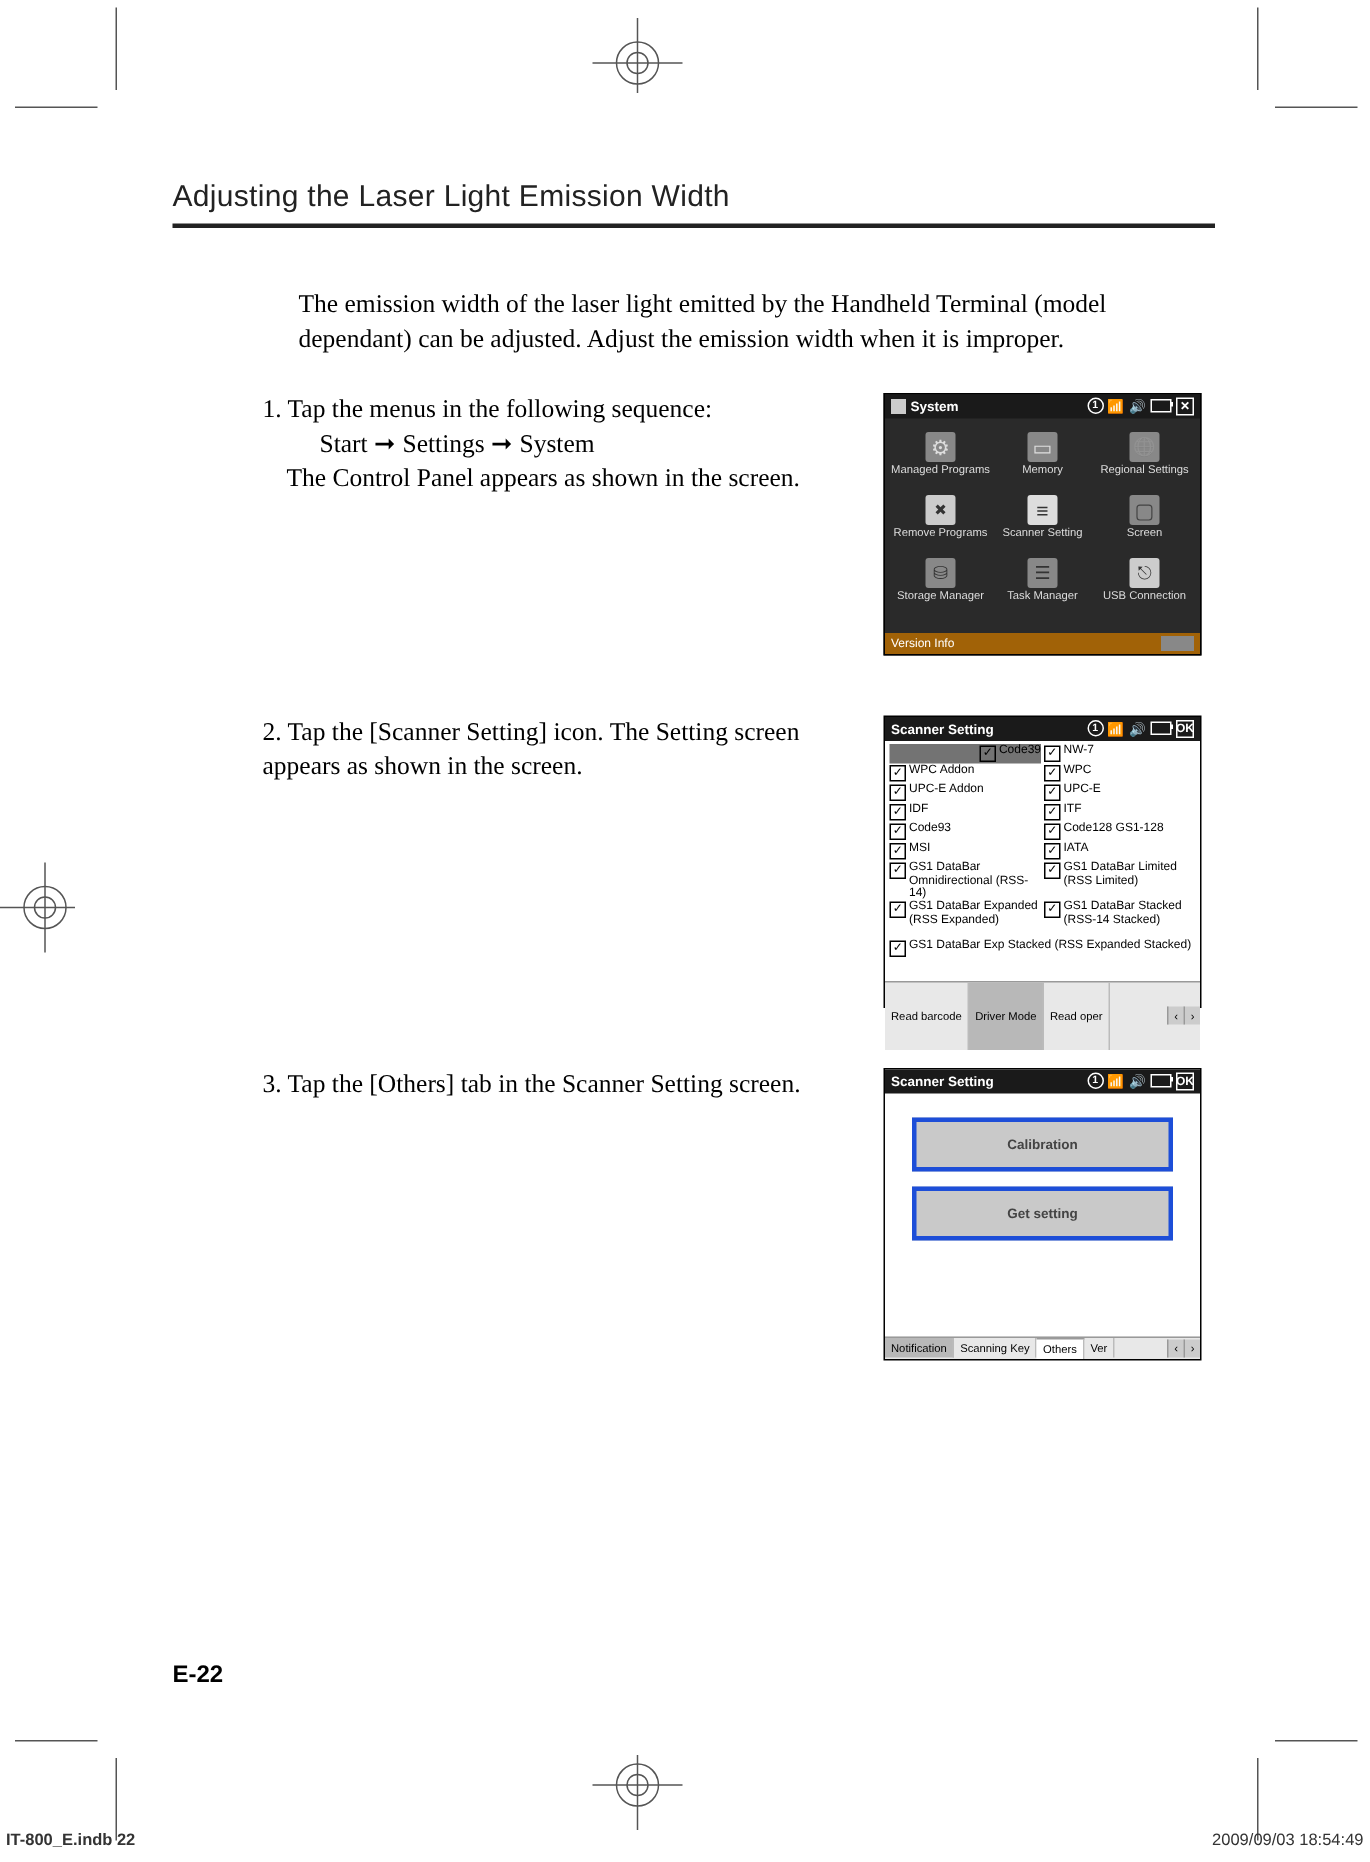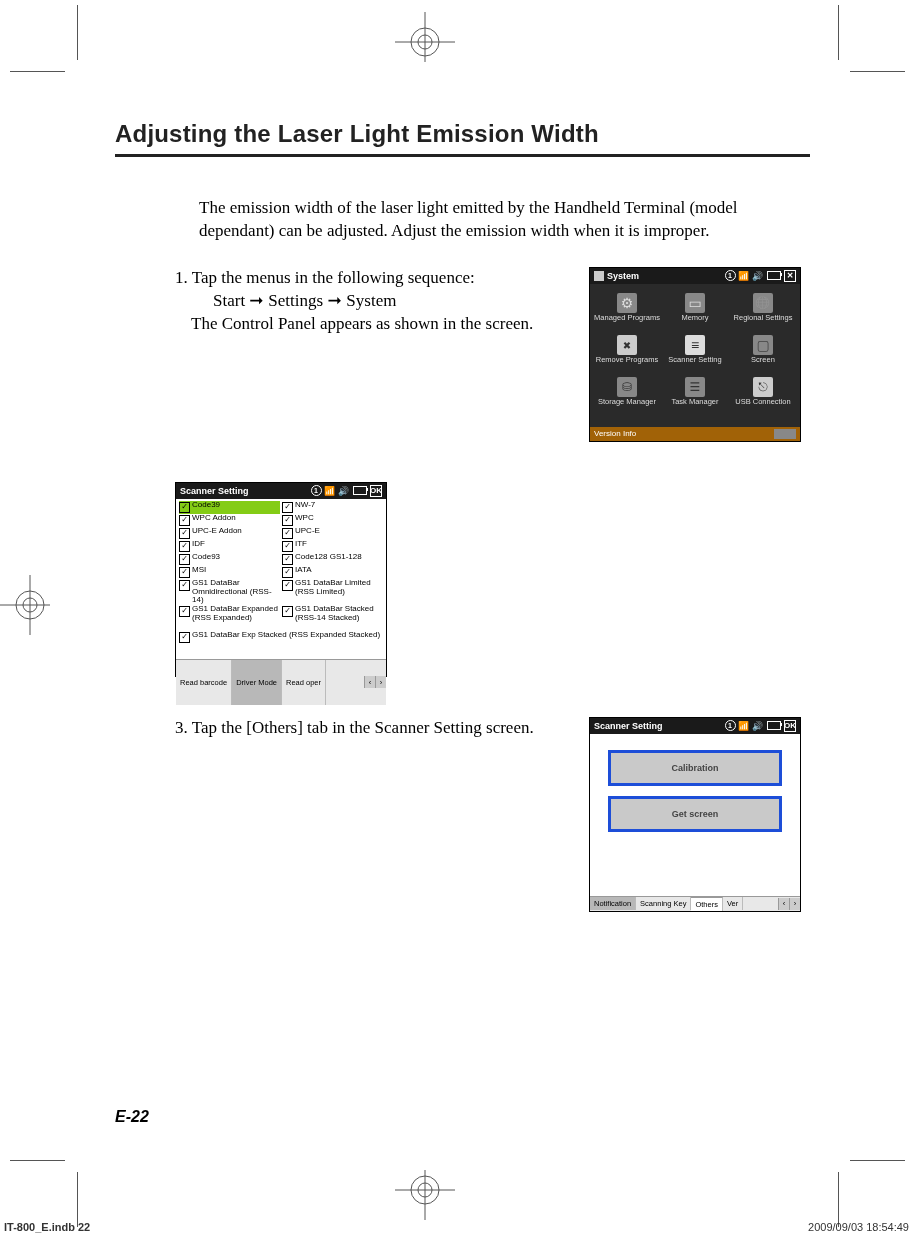--- a/index.html
+++ b/index.html
@@ -25,22 +25,22 @@
     background: #555;
   }
   .page {
     position: absolute;
     left: 115px;
     top: 120px;
     width: 695px;
   }
   .title {
     font-family: Arial, Helvetica, sans-serif;
-    font-weight: bold;
-    font-size: 24px;
+    font-weight: normal;
+    font-size: 20px;
     letter-spacing: 0.2px;
     color: #222;
     margin: 0 0 6px 0;
   }
   .title-rule {
     height: 3px;
     background: #222;
     margin-bottom: 40px;
   }
   .intro {
@@ -222,21 +222,21 @@
     align-items:center;
     justify-content:center;
     font-size:8px;
     line-height:1;
     flex-shrink:0;
     margin-top:1px;
   }
   .ck .box.checked::after { content:"✓"; font-size:8px;}
   .ck.tall { grid-row: span 2; }
   .ck .lbl { white-space: normal; }
-  .shot2 .highlight { background:#84cc16;}
+  .shot2 .highlight { background:#737373;justify-content:flex-end;}
   .tabbar2 {
     display:flex;
     font-size:7.5px;
     background:#e8e8e8;
     border-top:1px solid #999;
     align-items:center;
   }
   .tabbar2 .tab {
     padding:18px 4px;
     border-right:1px solid #bbb;
@@ -297,21 +297,20 @@
   .tabbar3 .scroll span {
     width:10px; height:12px; display:inline-flex; align-items:center; justify-content:center; background:#ccc; border-left:1px solid #999;
   }
   .page-number {
     position:absolute;
     left:115px;
     bottom:115px;
     font-family: Arial, Helvetica, sans-serif;
     font-weight:bold;
     font-size:16px;
-    font-style:italic;
   }
   .footer-left {
     position:absolute;
     left:4px;
     bottom:8px;
     font-family: Arial, sans-serif;
     font-size:11px;
     color:#333;
     font-weight:bold;
   }
@@ -431,20 +430,24 @@
           </div>
       </div>
       <div class="bottombar">
         <span>Version Info</span>
         <span class="kbd"></span>
       </div>
     </div>
   </div>
 
   <div class="step-row">
+    <div class="step-text">
+      <span class="num">2.</span>
+      <span>Tap the [Scanner Setting] icon. The Setting screen appears as shown in the screen.</span>
+    </div>
 
     <div class="shot shot2">
       <div class="titlebar">
         <div class="left">
           <span>Scanner Setting</span>
         </div>
         <div class="tray">
           <span class="badge">1</span>
           <span>📶</span>
           <span>🔊</span>
@@ -556,21 +559,21 @@
         <div class="tray">
           <span class="badge">1</span>
           <span>📶</span>
           <span>🔊</span>
           <span class="batt"></span>
           <span class="x">OK</span>
         </div>
       </div>
       <div class="body">
         <div class="bigbtn">Calibration</div>
-        <div class="bigbtn">Get screen</div>
+        <div class="bigbtn">Get setting</div>
       </div>
       <div class="tabbar3">
         <div class="tab sel">Notification</div>
         <div class="tab">Scanning Key</div>
         <div class="tab active">Others</div>
         <div class="tab">Ver</div>
         <div class="scroll">
           <span>‹</span>
           <span>›</span>
         </div>

